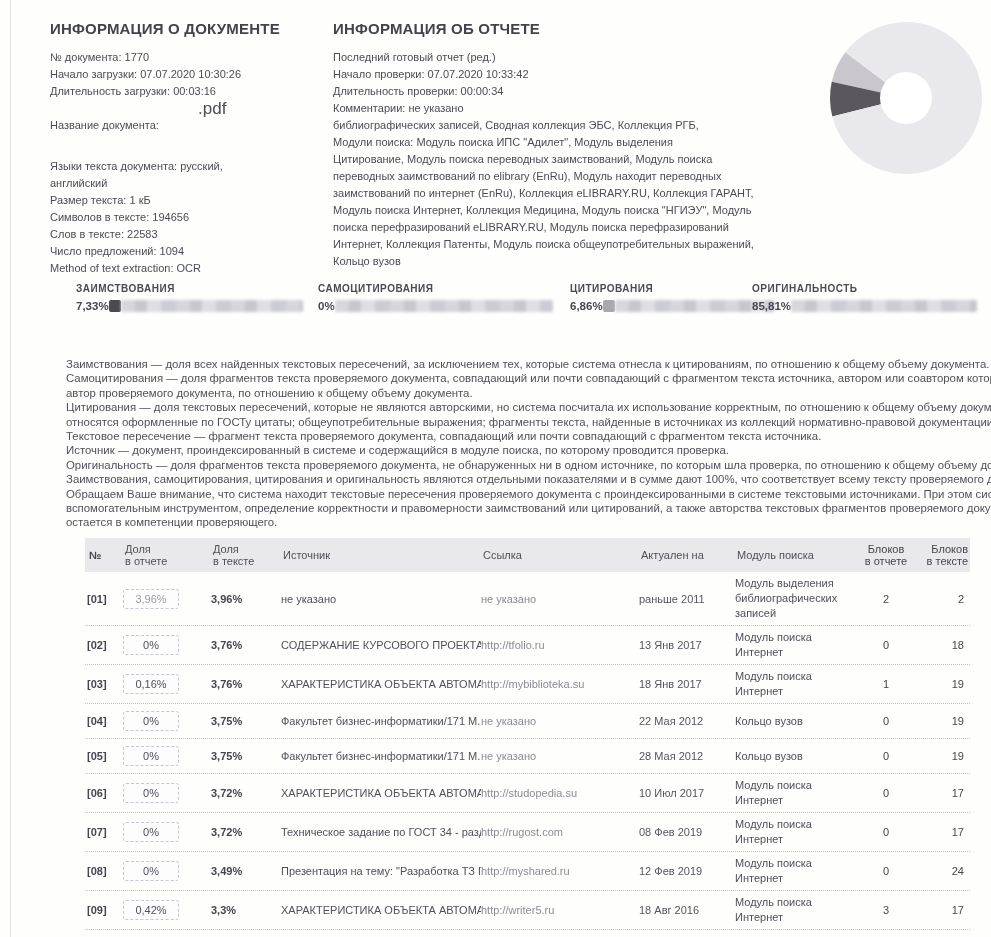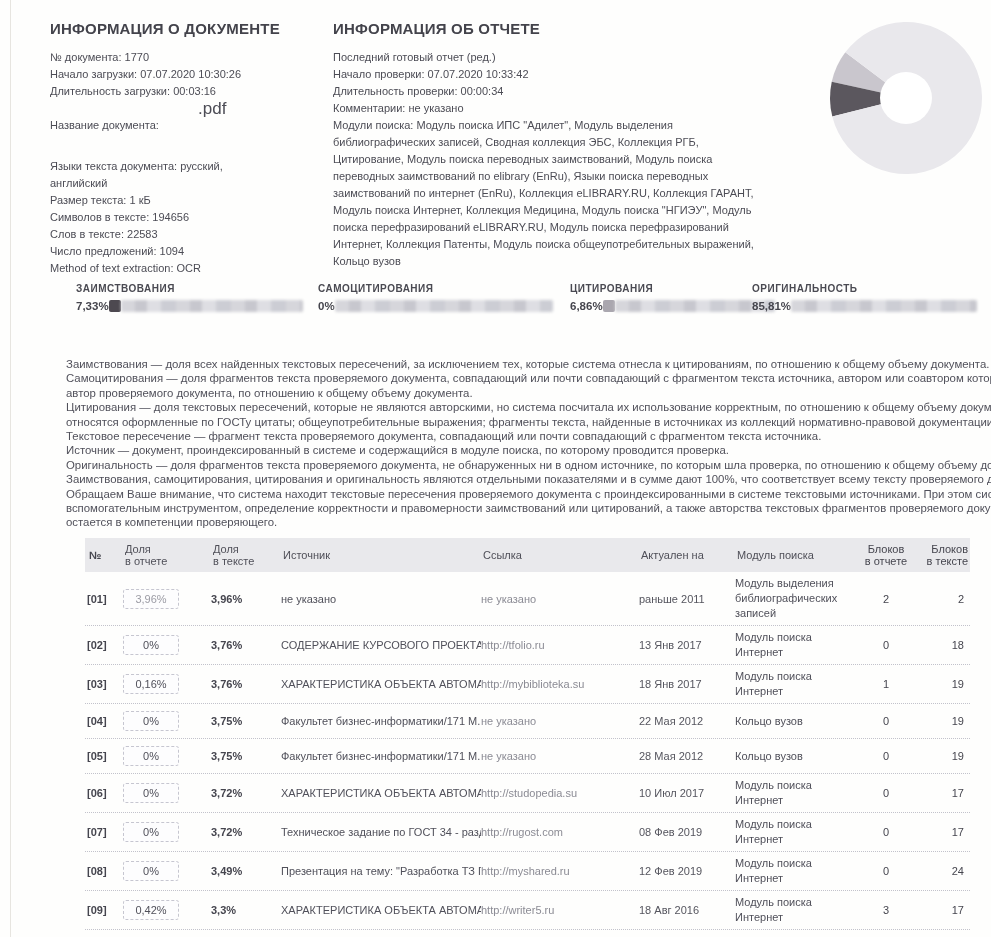--- a/index.html
+++ b/index.html
@@ -82,24 +82,24 @@
       </div>
   </div>
 
   <div class="col rep-col">
     <h2>ИНФОРМАЦИЯ ОБ ОТЧЕТЕ</h2>
     <div>
         <div class="info-line">Последний готовый отчет (ред.)</div>
         <div class="info-line">Начало проверки: 07.07.2020 10:33:42</div>
         <div class="info-line">Длительность проверки: 00:00:34</div>
         <div class="info-line">Комментарии: не указано</div>
+        <div class="info-line">библиографических записей, Сводная коллекция ЭБС, Коллекция РГБ,</div>
         <div class="info-line">Модули поиска: Модуль поиска ИПС "Адилет", Модуль выделения</div>
-        <div class="info-line">библиографических записей, Сводная коллекция ЭБС, Коллекция РГБ,</div>
         <div class="info-line">Цитирование, Модуль поиска переводных заимствований, Модуль поиска</div>
-        <div class="info-line">переводных заимствований по elibrary (EnRu), Языки поиска переводных</div>
+        <div class="info-line">переводных заимствований по elibrary (EnRu), Модуль находит переводных</div>
         <div class="info-line">заимствований по интернет (EnRu), Коллекция eLIBRARY.RU, Коллекция ГАРАНТ,</div>
         <div class="info-line">Модуль поиска Интернет, Коллекция Медицина, Модуль поиска "НГИЭУ", Модуль</div>
         <div class="info-line">поиска перефразирований eLIBRARY.RU, Модуль поиска перефразирований</div>
         <div class="info-line">Интернет, Коллекция Патенты, Модуль поиска общеупотребительных выражений,</div>
         <div class="info-line">Кольцо вузов</div>
       </div>
   </div>
 
   <div class="pie-wrap">
     <svg id="pie-svg" width="160" height="160" viewBox="0 0 160 160">

